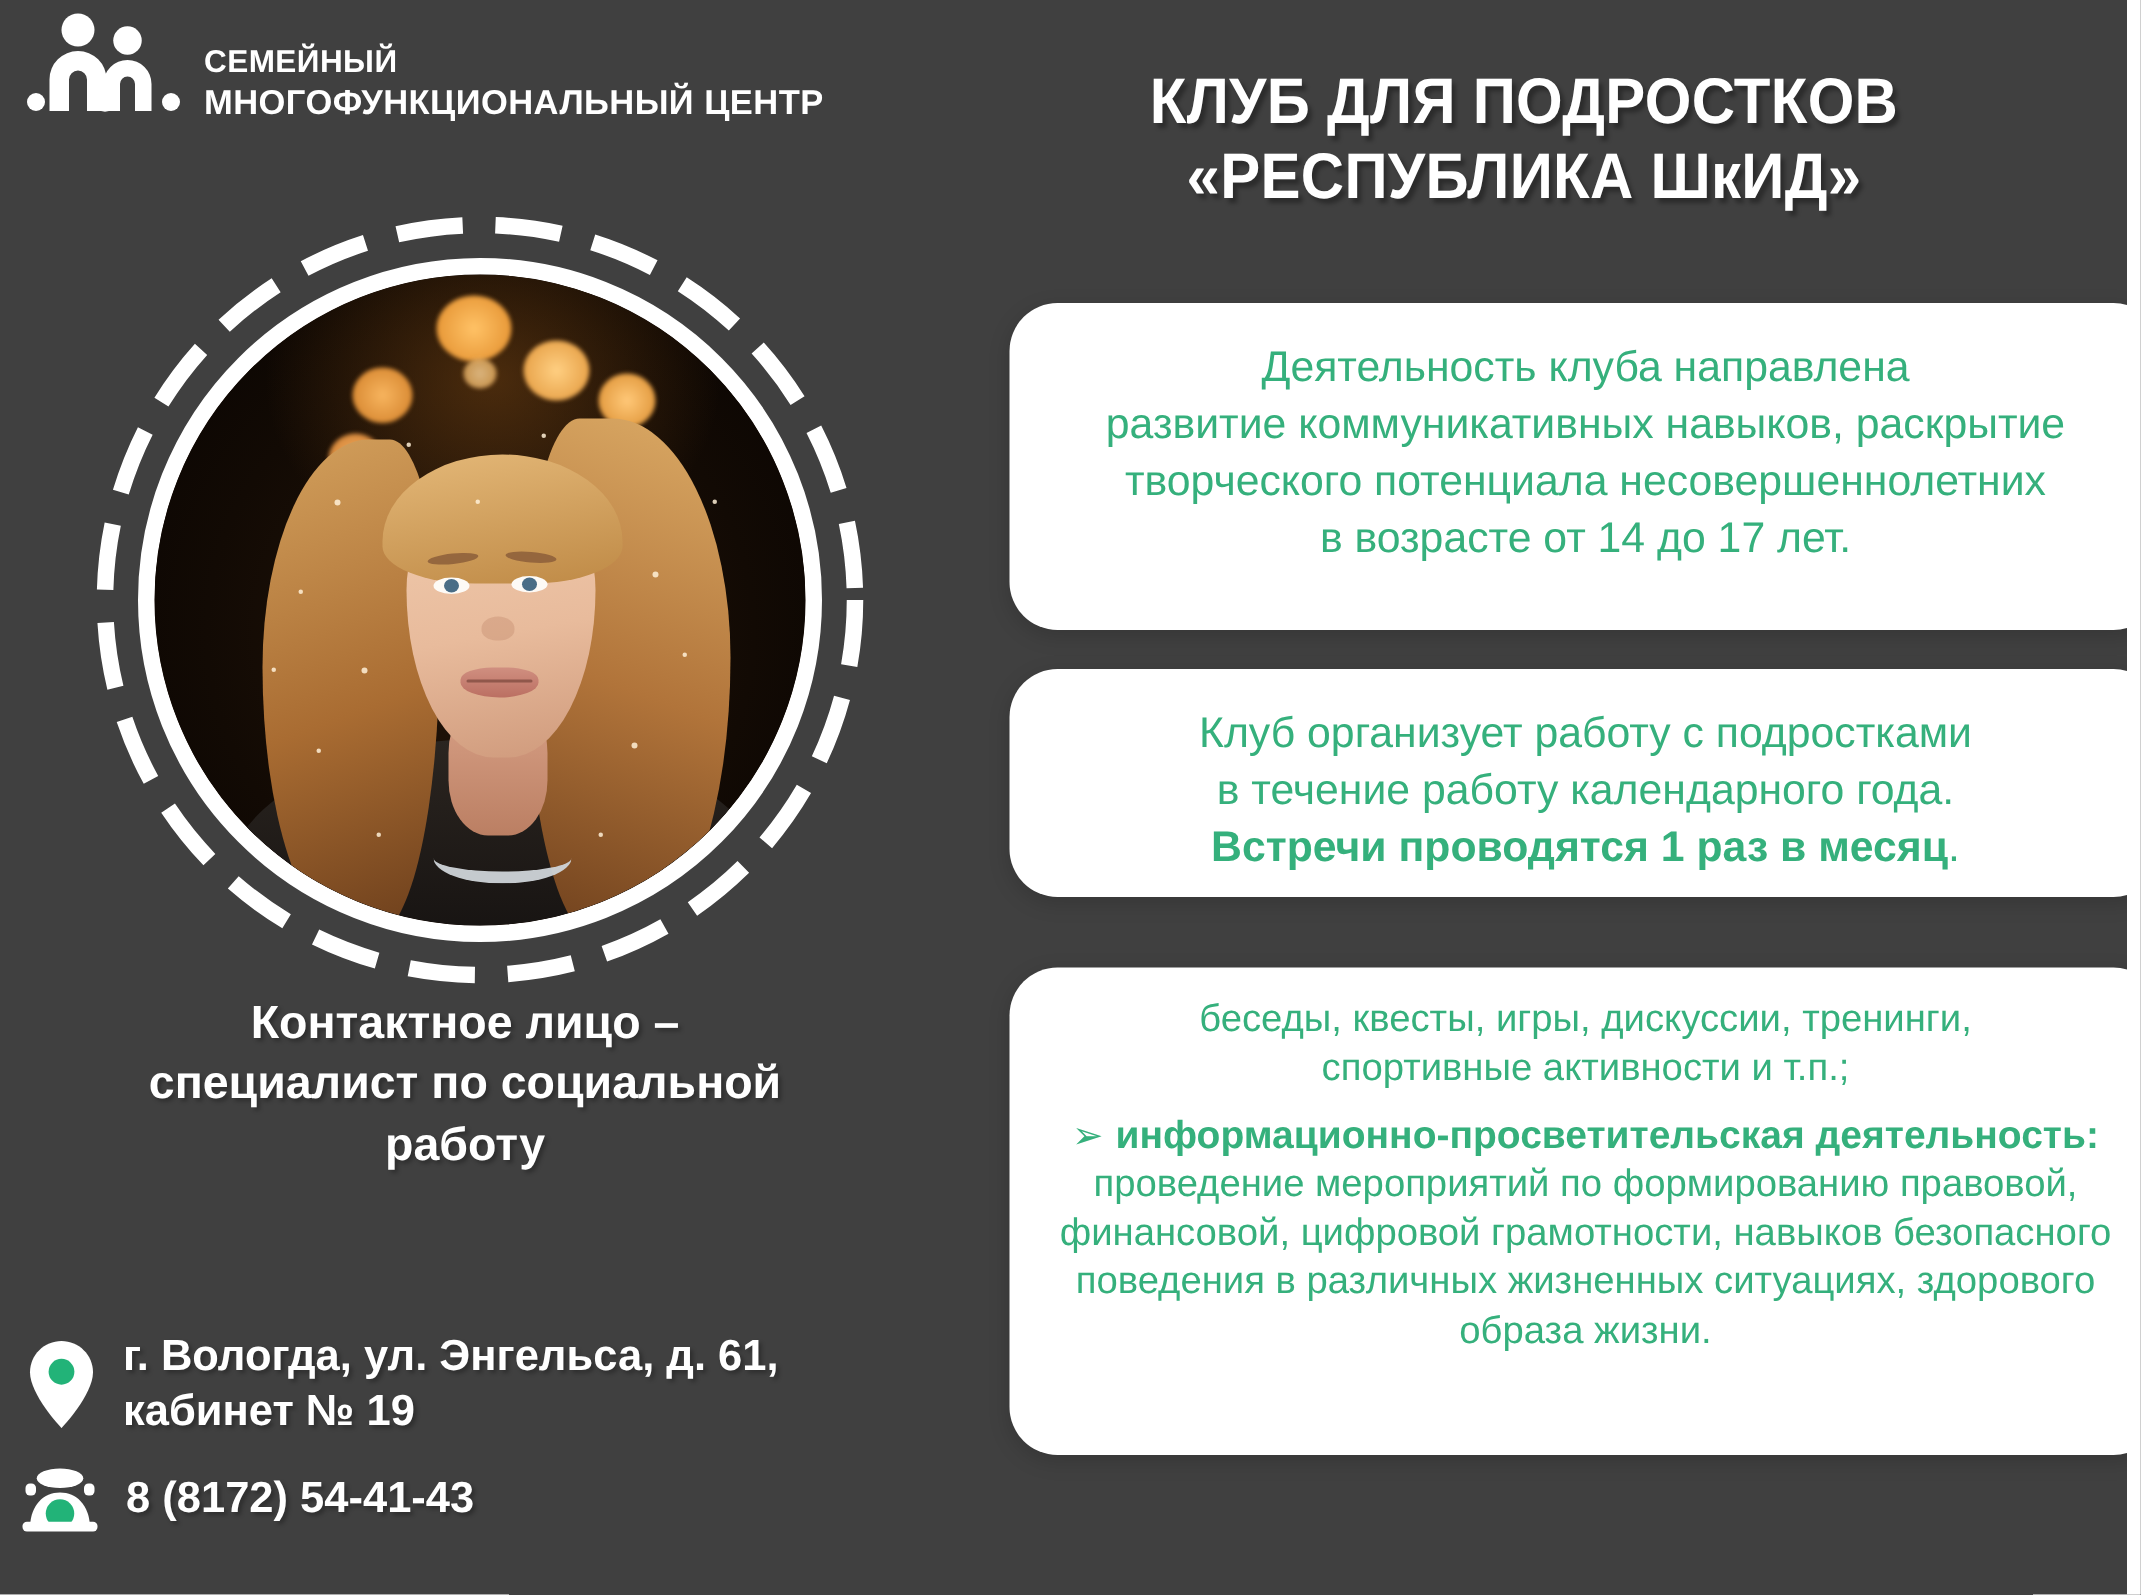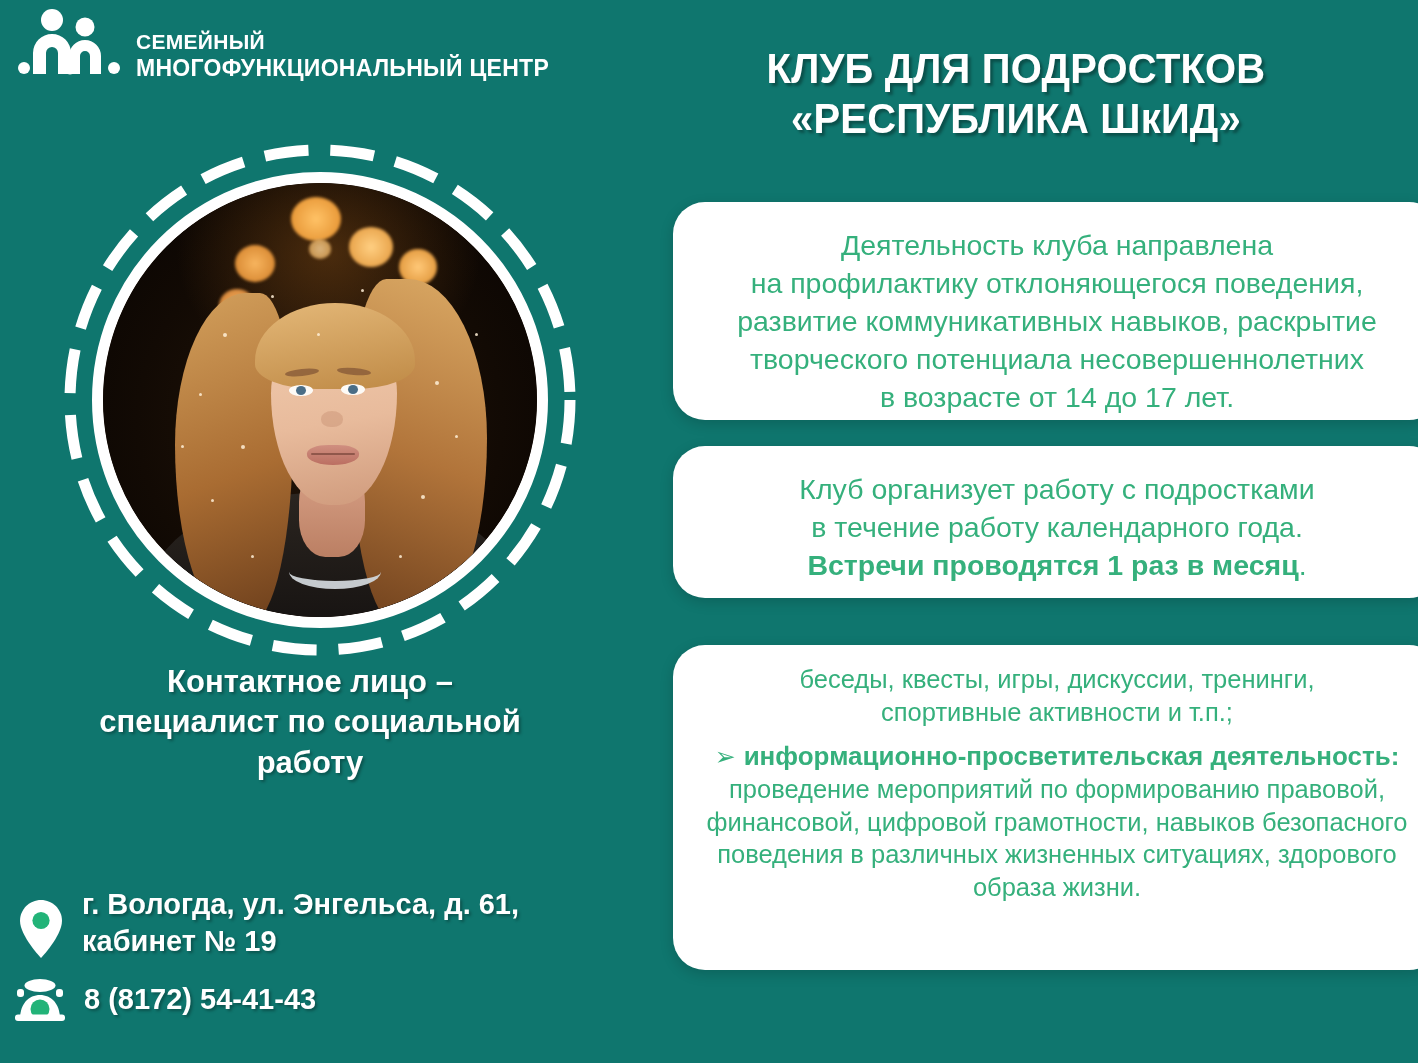--- a/index.html
+++ b/index.html
@@ -6,21 +6,21 @@
     margin: 0;
     padding: 0;
     background: #ffffff;
   }
   * { box-sizing: border-box; }
 
   .poster {
     position: relative;
     width: 1418px;
     height: 1063px;
-    background: #0f766e;
+    background: #404040;
     overflow: hidden;
     font-family: "Liberation Sans", sans-serif;
     padding-left: 40px;
   }
 
   
   .logo-block {
     position: absolute;
     left: 18px;
     top: 8px;
@@ -204,21 +204,21 @@
     text-align: center;
     color: #ffffff;
     font-weight: bold;
     font-size: 31px;
     line-height: 1.30;
     text-shadow: 2px 2px 3px rgba(0,0,0,0.30);
   }
   .contact-row {
     position: absolute;
     display: flex;
-    align-items: flex-end;
+    align-items: center;
     gap: 18px;
     color: #ffffff;
     font-weight: bold;
     font-size: 29px;
     line-height: 1.28;
     text-shadow: 2px 2px 3px rgba(0,0,0,0.30);
   }
   .row-address { left: 18px; top: 886px; }
   .row-phone   { left: 14px; top: 978px; align-items: center; }
   .ico { flex: 0 0 auto; }
@@ -369,21 +369,20 @@
       <circle cx="26" cy="31" r="9.5" fill="#22b378"></circle>
       <rect x="1" y="36.5" width="50" height="6.5" rx="3" fill="#ffffff"></rect>
       <rect x="3" y="11" width="7" height="8" rx="3" fill="#ffffff"></rect>
       <rect x="42" y="11" width="7" height="8" rx="3" fill="#ffffff"></rect>
     </svg>
     <div>8 (8172) 54-41-43</div>
   </div>
 
   <div class="card card-1">
     <p class="body-text">Деятельность клуба направлена</p>
-    <p class="body-text">на профилактику отклоняющегося поведения,</p>
     <p class="body-text">развитие коммуникативных навыков, раскрытие</p>
     <p class="body-text">творческого потенциала несовершеннолетних</p>
     <p class="body-text">в возрасте от 14 до 17 лет.</p>
   </div>
 
   <div class="card card-2">
     <p class="body-text">Клуб организует работу с подростками</p>
     <p class="body-text">в течение работу календарного года.</p>
     <p class="body-text strong-line"><span>Встречи проводятся 1 раз в месяц</span><span class="tail">.</span></p>
   </div>

